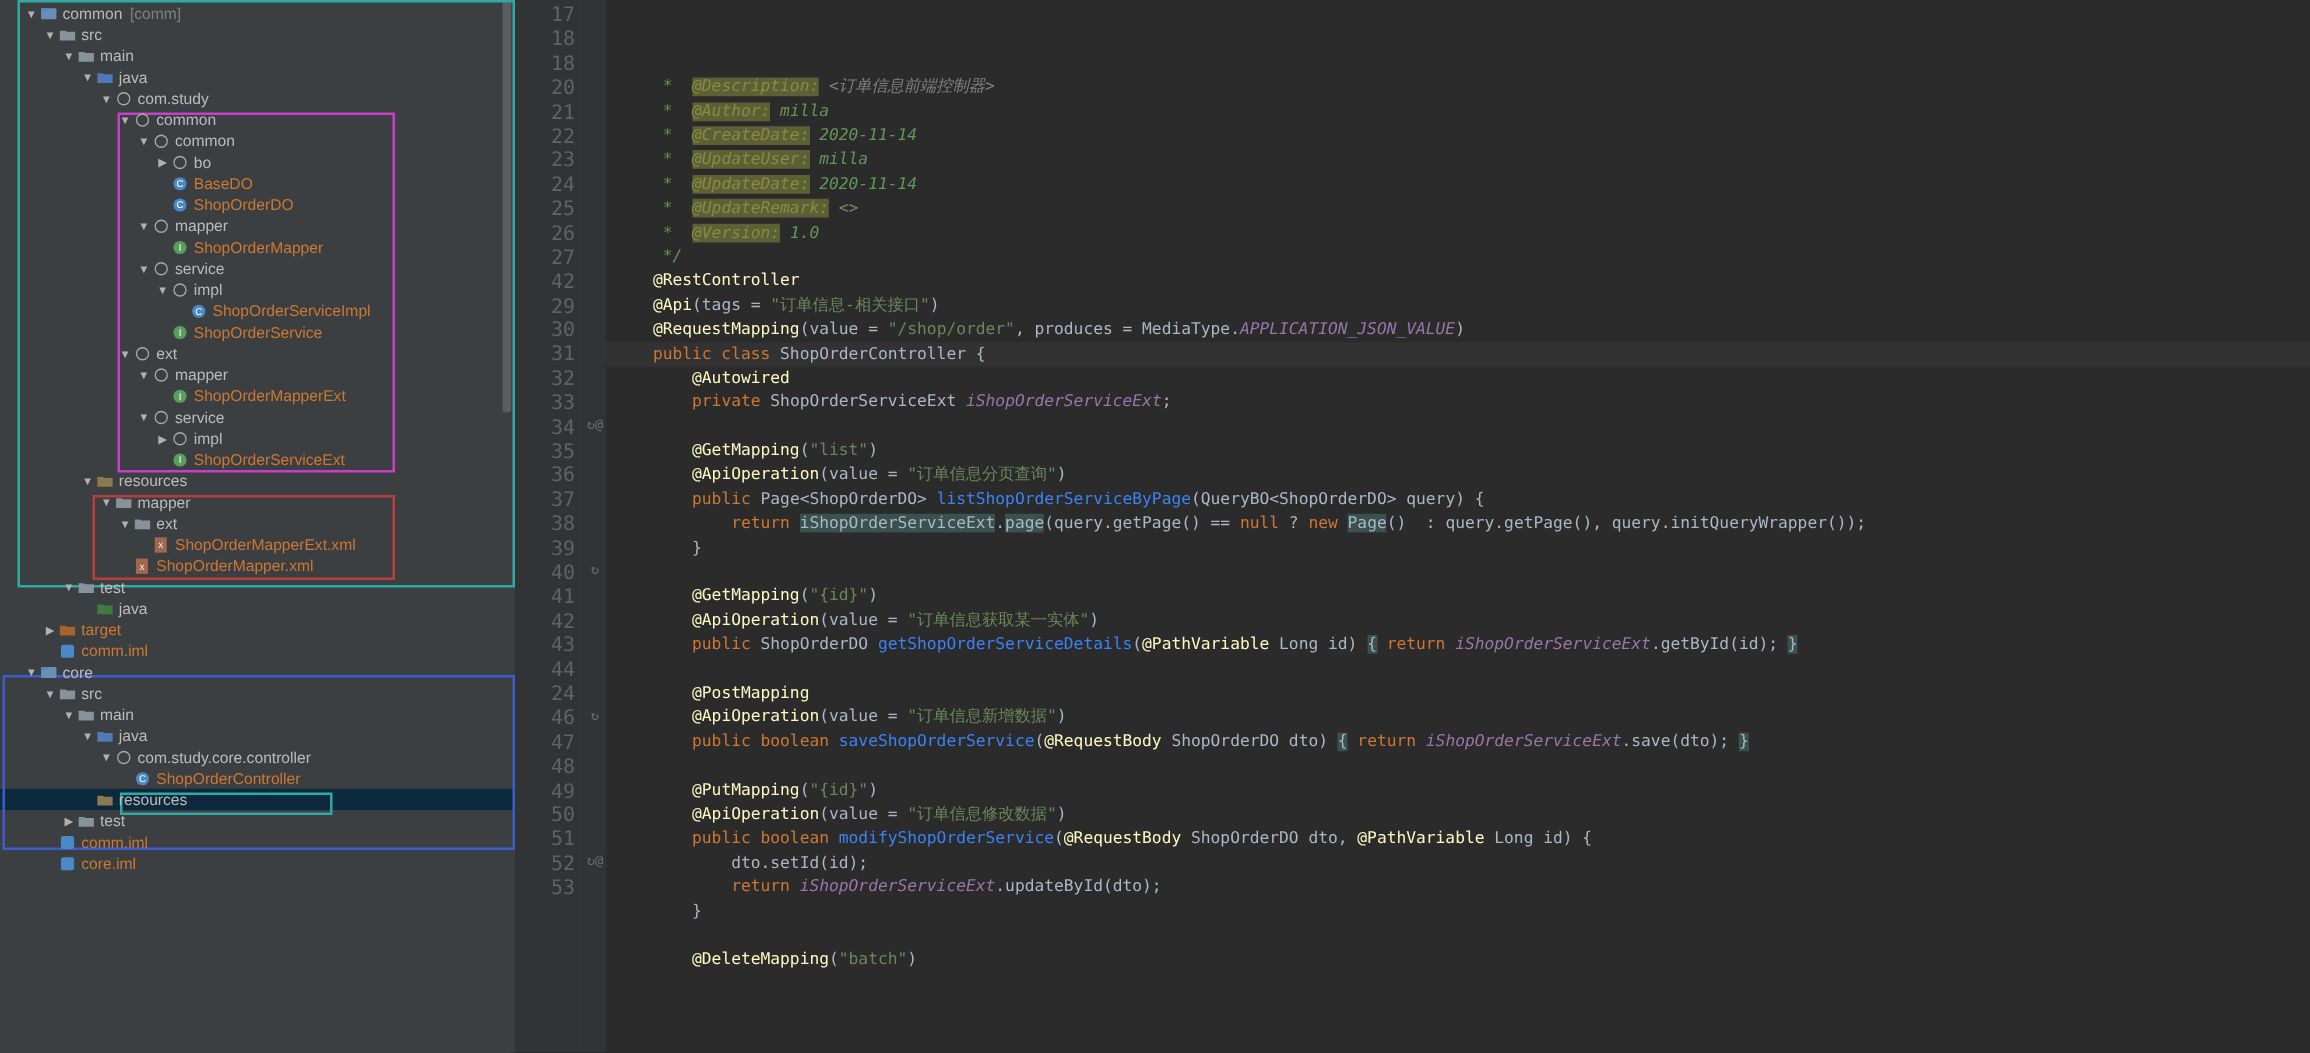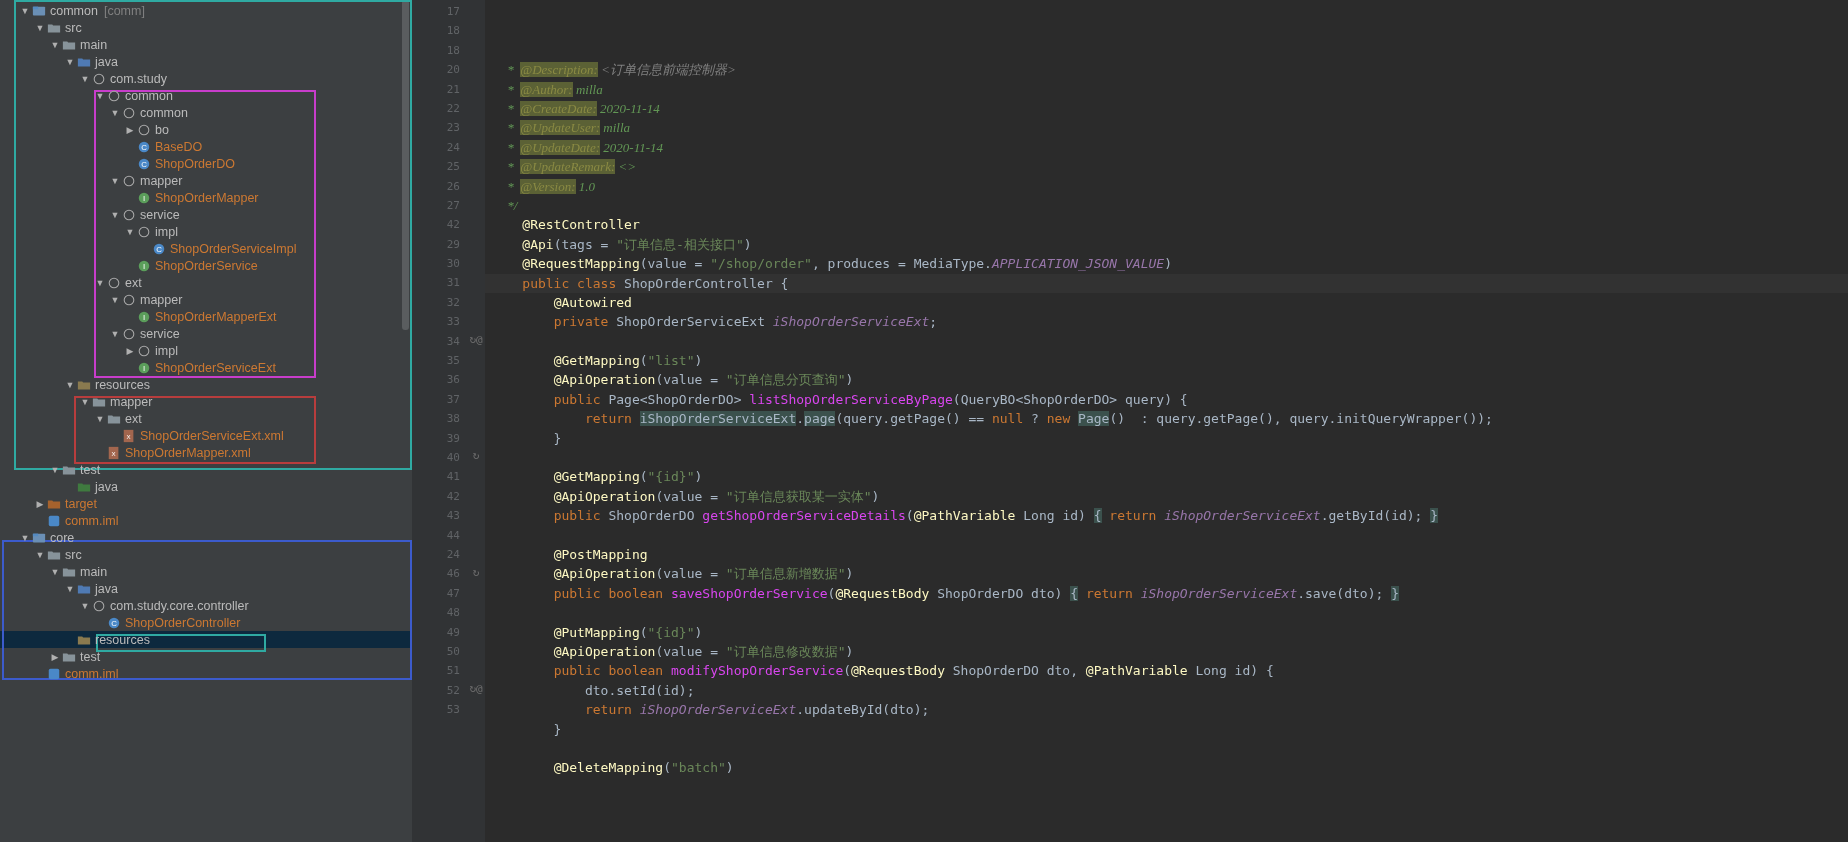--- a/index.html
+++ b/index.html
@@ -19,36 +19,36 @@
   .muted { color: #808080; margin-left: 6px; }
   .box-cyan { position: absolute; border: 2px solid #2faaa2; pointer-events: none; }
   .box-magenta { position: absolute; border: 2px solid #c83dcb; pointer-events: none; }
   .box-red { position: absolute; border: 2px solid #b83d3d; pointer-events: none; }
   .box-blue { position: absolute; border: 2px solid #3c5bcc; pointer-events: none; }
   .sel-row { position: absolute; background: #0d293e; height: 17px; left: 0; right: 0; z-index: 0; }
   .tree { position: relative; z-index: 1; }
   .scroll-thumb { position: absolute; right: 3px; top: 0; width: 7px; height: 330px; background: #5a5d5f; border-radius: 3px; }
   
   .editor { flex: 1; display: flex; background: #2b2b2b; position: relative; overflow: hidden; }
-  .gutter { width: 55px; background: #313335; border-right: 1px solid #313335; text-align: right; padding: 2px 6px 2px 0; color: #606366; font-size: 11px; line-height: 19.4px; }
+  .gutter { width: 55px; background: #313335; border-right: 1px solid #313335; text-align: right; padding: 2px 6px 2px 0; color: #606366; font-size: 16px; line-height: 19.4px; }
   .gutter .ln { height: 19.4px; position: relative; }
   .gm { width: 18px; background: #313335; }
   .gm .mark { height: 19.4px; display:flex; align-items:center; justify-content:center; color: #6e6e6e; font-size: 11px; }
   .code { flex: 1; position: relative; padding: 2px 0 2px 6px; font-size: 13px; line-height: 19.4px; white-space: pre; }
   .codeline { height: 19.4px; }
   .curline { position: absolute; left:0; right:0; height:19.4px; background:#323232; z-index:0; }
   .code .codeline { position: relative; z-index:1; }
   
   .kw { color: #cc7832; }
   .str { color: #6a8759; }
   .ann { color: #fef9c3; }
-  .doc { color: #629755; font-style: italic; font-family: Liberation Serif, serif; }
+  .doc { color: #629755; font-style: italic; }
   .tag { color: #808080; font-style: italic; }
   .field { color: #9876aa; font-style: italic; }
-  .fn { color: #d946ef; }
+  .fn { color: #3b82f6; }
   .cls { color: #a9b7c6; }
   .docTag { background:#5b6135; color:#8a8a43; font-style:italic; }
   .block { background:#3b514d; color:#a9b7c6; }
   
 </style>
 </head>
 <body>
 
 <div class="ide">
 
@@ -327,21 +327,21 @@
           <span class="lbl">ext</span>
         </div>
         <div class="row" style="padding-left: 109px;">
           <span class="tw"></span>
           <span class="ic">
             <svg viewBox="0 0 16 16">
               <rect x="2" y="1" width="11" height="14" fill="#a3664e"></rect>
               <text x="7.5" y="11" font-size="7" text-anchor="middle" fill="#fff">X</text>
             </svg>
           </span>
-          <span class="lbl orange">ShopOrderServiceExt.xml</span>
+          <span class="lbl orange">ShopOrderMapperExt.xml</span>
         </div>
         <div class="row" style="padding-left: 94px;">
           <span class="tw"></span>
           <span class="ic">
             <svg viewBox="0 0 16 16">
               <rect x="2" y="1" width="11" height="14" fill="#a3664e"></rect>
               <text x="7.5" y="11" font-size="7" text-anchor="middle" fill="#fff">X</text>
             </svg>
           </span>
           <span class="lbl orange">ShopOrderMapper.xml</span>
@@ -473,20 +473,29 @@
           <span class="lbl">test</span>
         </div>
         <div class="row" style="padding-left: 34px;">
           <span class="tw"></span>
           <span class="ic">
             <svg viewBox="0 0 16 16">
               <rect x="2" y="2" width="12" height="12" fill="#4a88c7" rx="2"></rect>
             </svg>
           </span>
           <span class="lbl orange">comm.iml</span>
+        </div>
+        <div class="row" style="padding-left: 34px;">
+          <span class="tw"></span>
+          <span class="ic">
+            <svg viewBox="0 0 16 16">
+              <rect x="2" y="2" width="12" height="12" fill="#4a88c7" rx="2"></rect>
+            </svg>
+          </span>
+          <span class="lbl orange">core.iml</span>
         </div>
       </div>
 
     <div id="box-cyan" class="box-cyan" style="top: 0px; left: 14px; right: 0px; height: 470px;"></div>
     <div id="box-magenta" class="box-magenta" style="top: 90px; left: 94px; width: 222px; height: 288px;"></div>
     <div id="box-red" class="box-red" style="top: 396px; left: 74px; width: 242px; height: 68px;"></div>
     <div id="box-blue" class="box-blue" style="top: 540px; left: 2px; right: 0px; height: 140px;"></div>
     <div id="box-cyanSel" class="box-cyan" style="top: 634px; left: 96px; width: 170px; height: 18px;"></div>
   </div>
 

